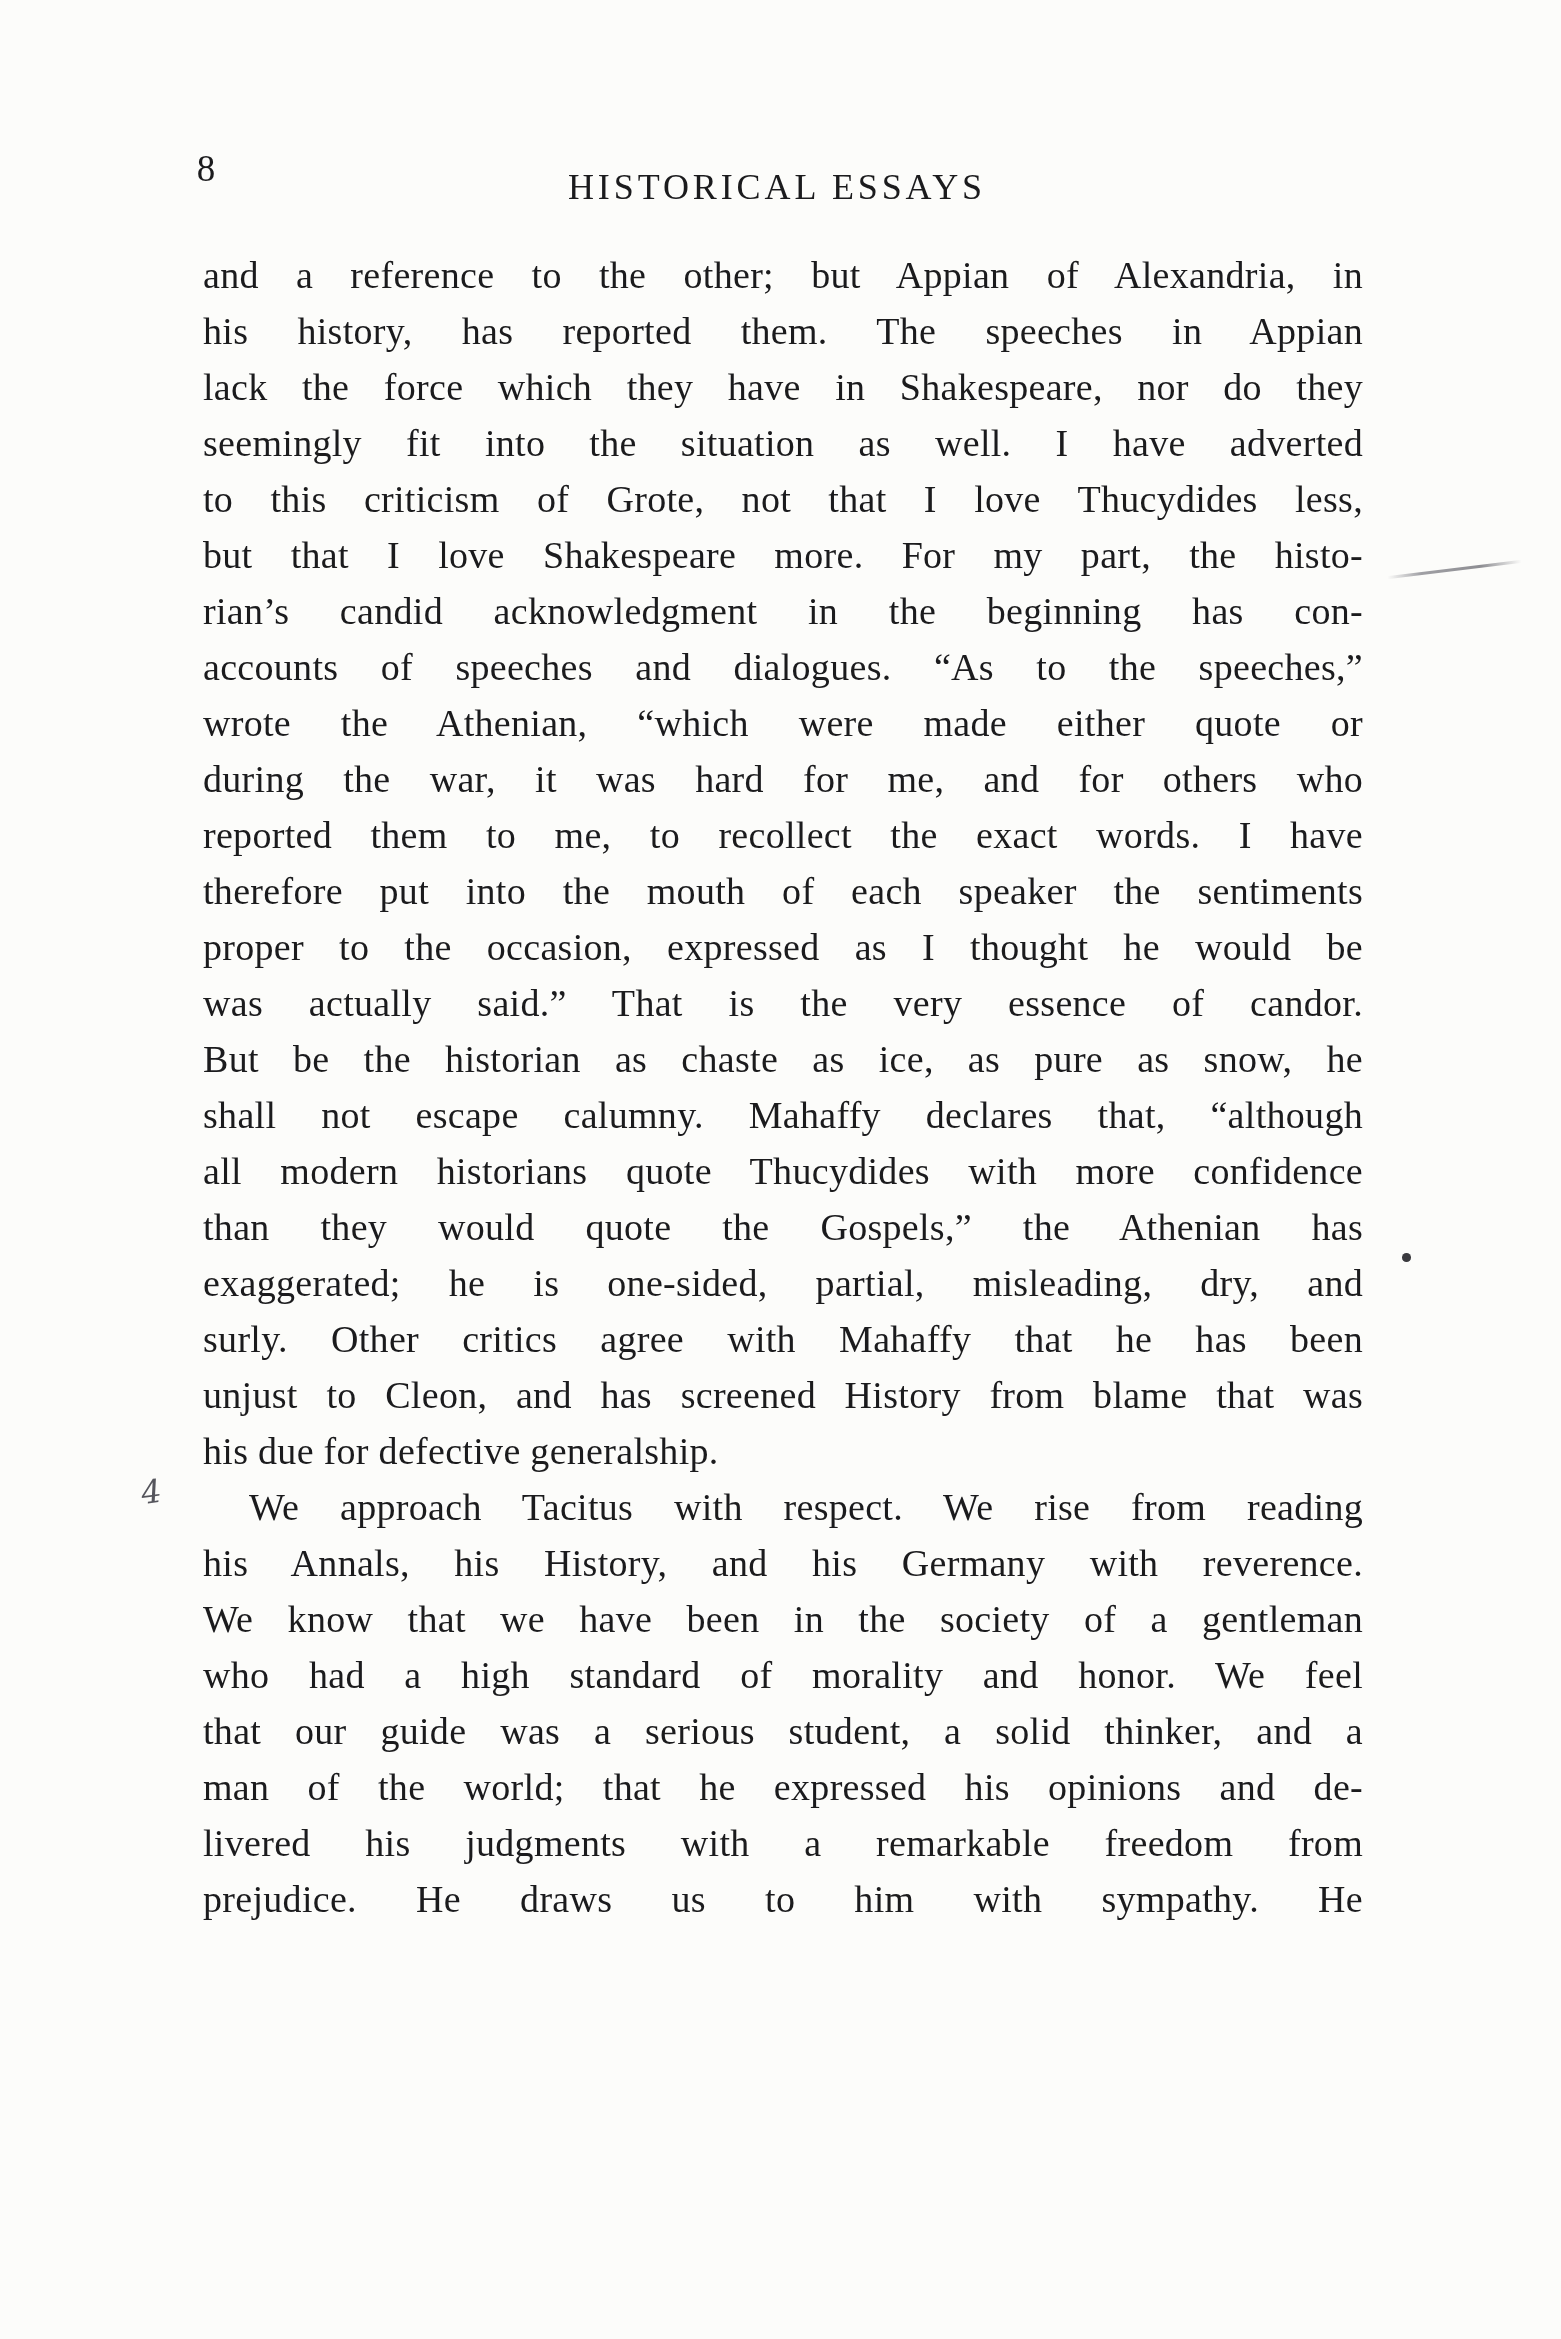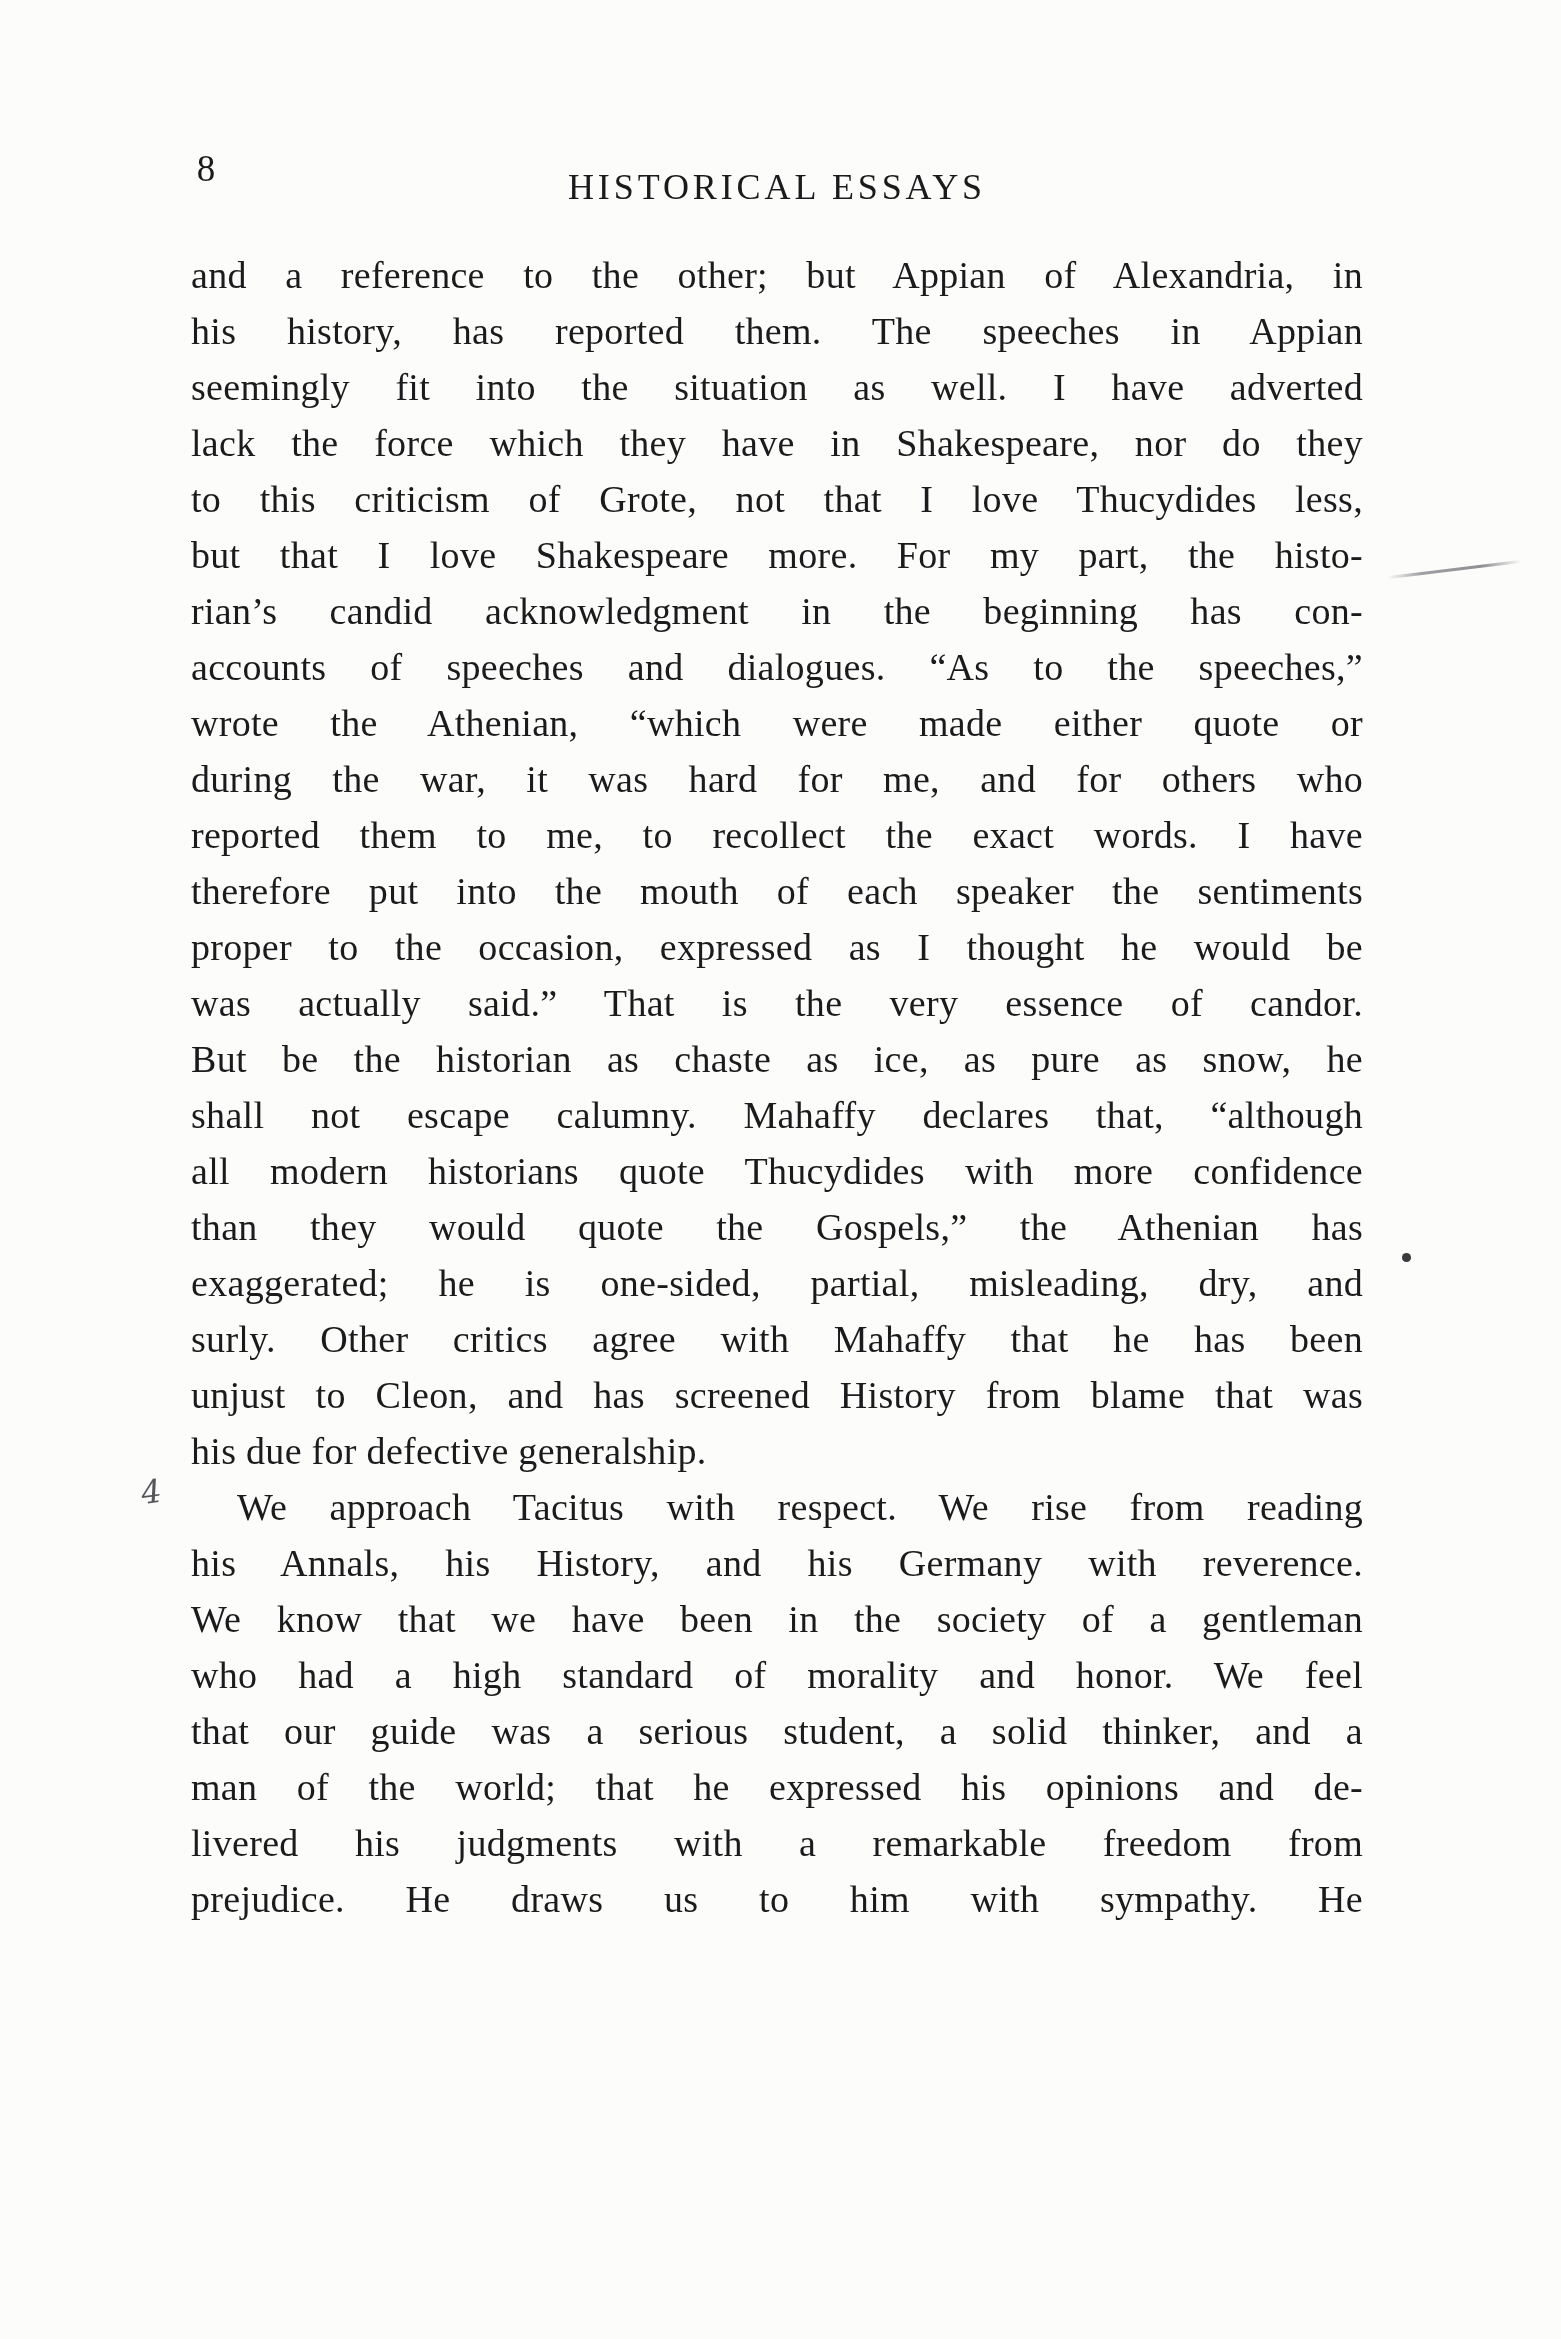--- a/index.html
+++ b/index.html
@@ -48,20 +48,21 @@
   }
   .line {
     font-size: 38px;
     line-height: 56px;
     height: 56px;
     letter-spacing: 0.3px;
     text-align: justify;
     text-align-last: justify;
     overflow: hidden;
     white-space: nowrap;
+    margin-left: 12px;
   }
   .line.no-just {
     text-align: center;
     text-align-last: left;
     font-family: Liberation Serif, serif;
   }
   .line.indent {
     text-indent: 46px;
   }
   .scratch {
@@ -107,22 +108,22 @@
     <div class="header-row">
       <span class="page-num">8</span>
       <span class="running-title">HISTORICAL ESSAYS</span>
     </div>
 
     <div class="body-text">
 
       <div class="para">
         <div class="line">and a reference to the other; but Appian of Alexandria, in</div>
         <div class="line">his history, has reported them. The speeches in Appian</div>
+        <div class="line">lack the force which they have in Shakespeare, nor do they</div>
         <div class="line">seemingly fit into the situation as well. I have adverted</div>
-        <div class="line">lack the force which they have in Shakespeare, nor do they</div>
         <div class="line">to this criticism of Grote, not that I love Thucydides less,</div>
         <div class="line">but that I love Shakespeare more. For my part, the histo-</div>
         <div class="line">rian’s candid acknowledgment in the beginning has con-</div>
         <div class="line">accounts of speeches and dialogues. “As to the speeches,”</div>
         <div class="line">wrote the Athenian, “which were made either quote or</div>
         <div class="line">during the war, it was hard for me, and for others who</div>
         <div class="line">reported them to me, to recollect the exact words. I have</div>
         <div class="line">therefore put into the mouth of each speaker the sentiments</div>
         <div class="line">proper to the occasion, expressed as I thought he would be</div>
         <div class="line">was actually said.” That is the very essence of candor.</div>

